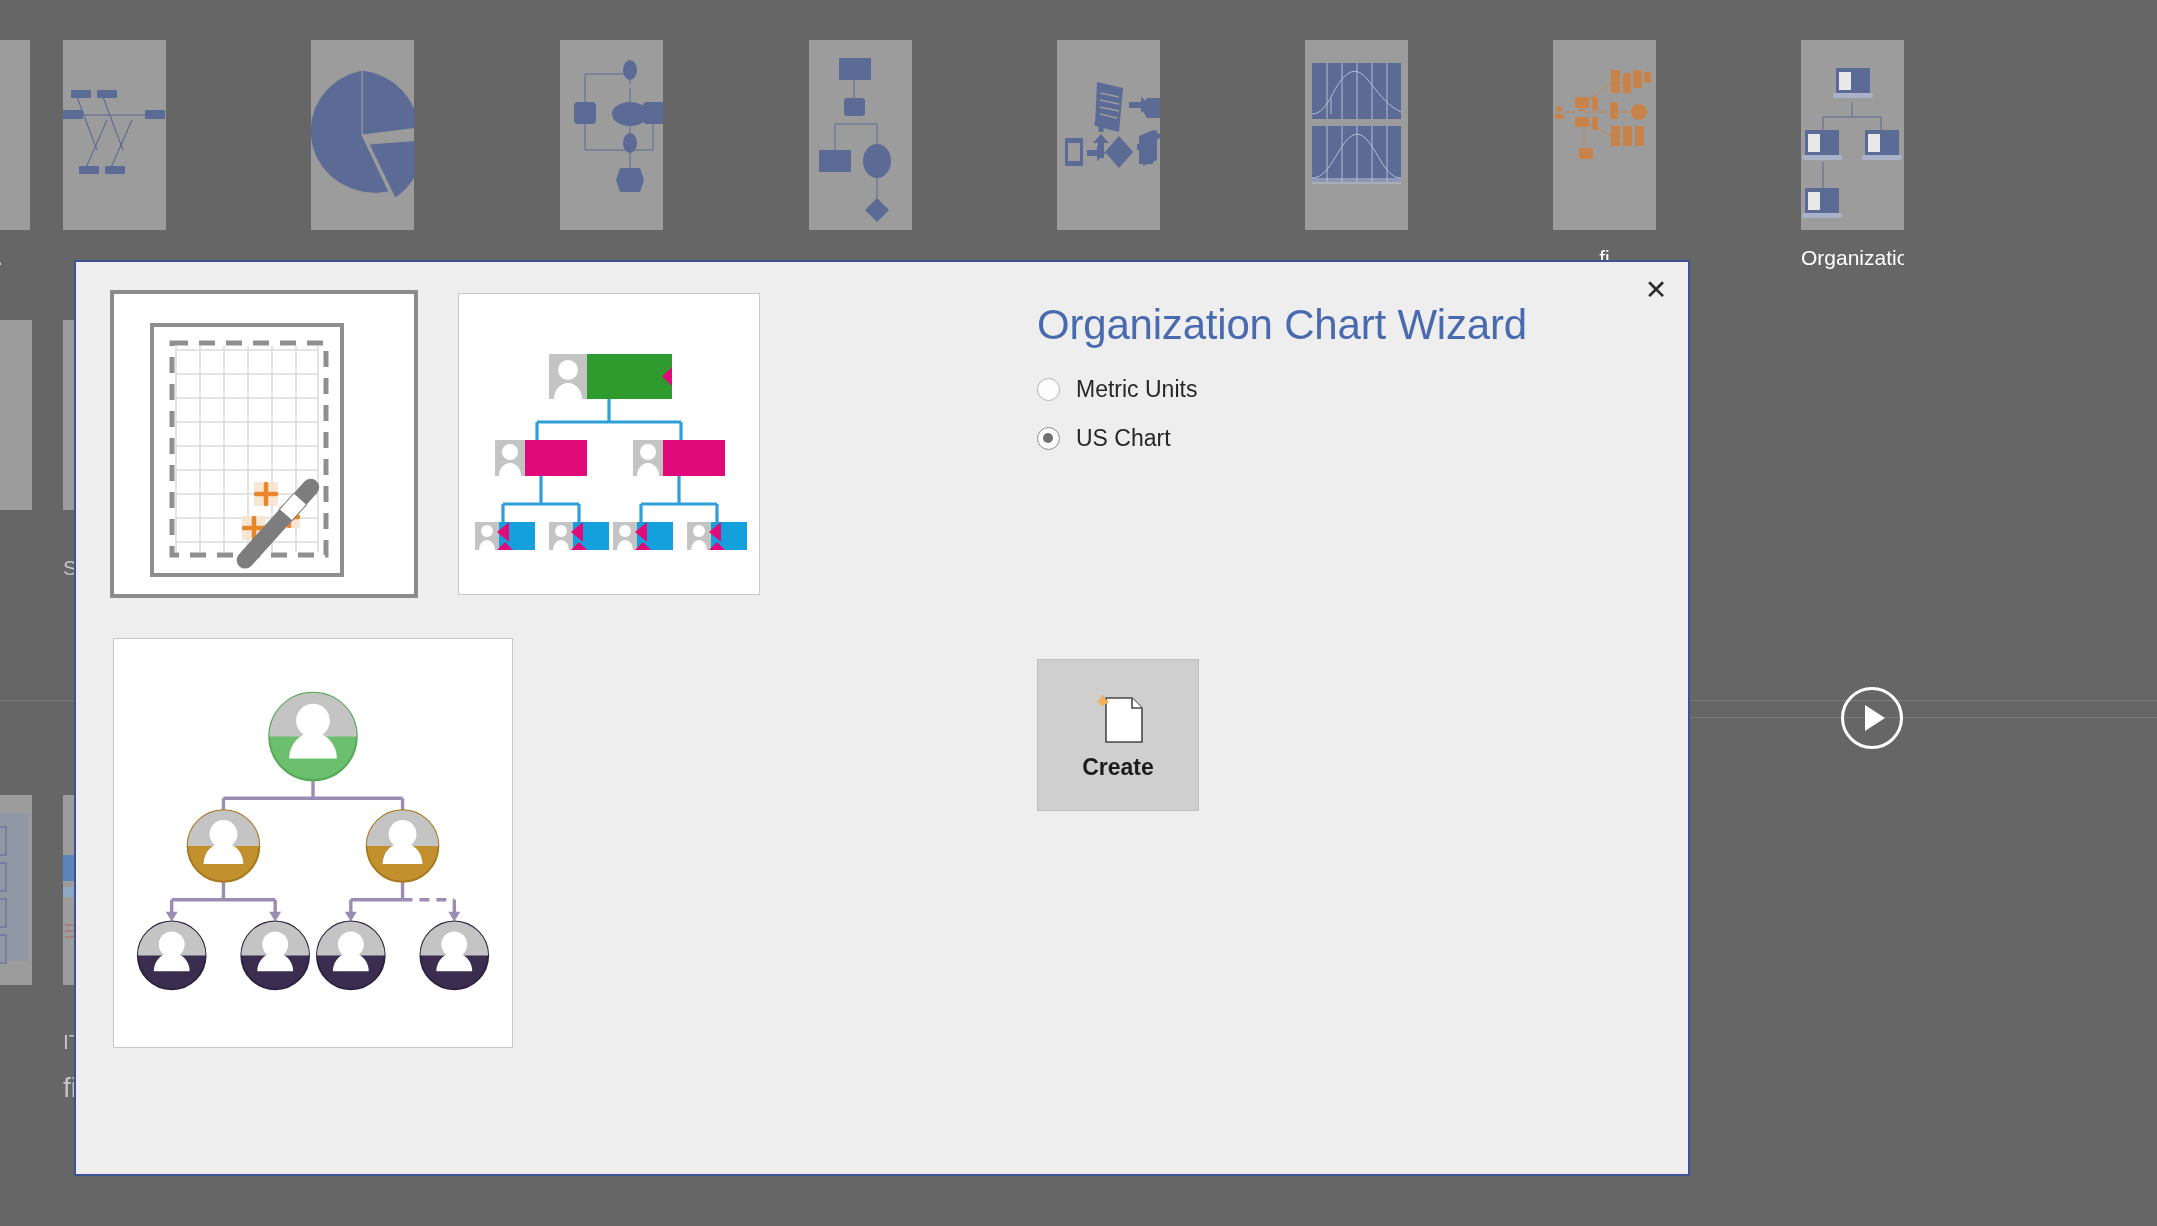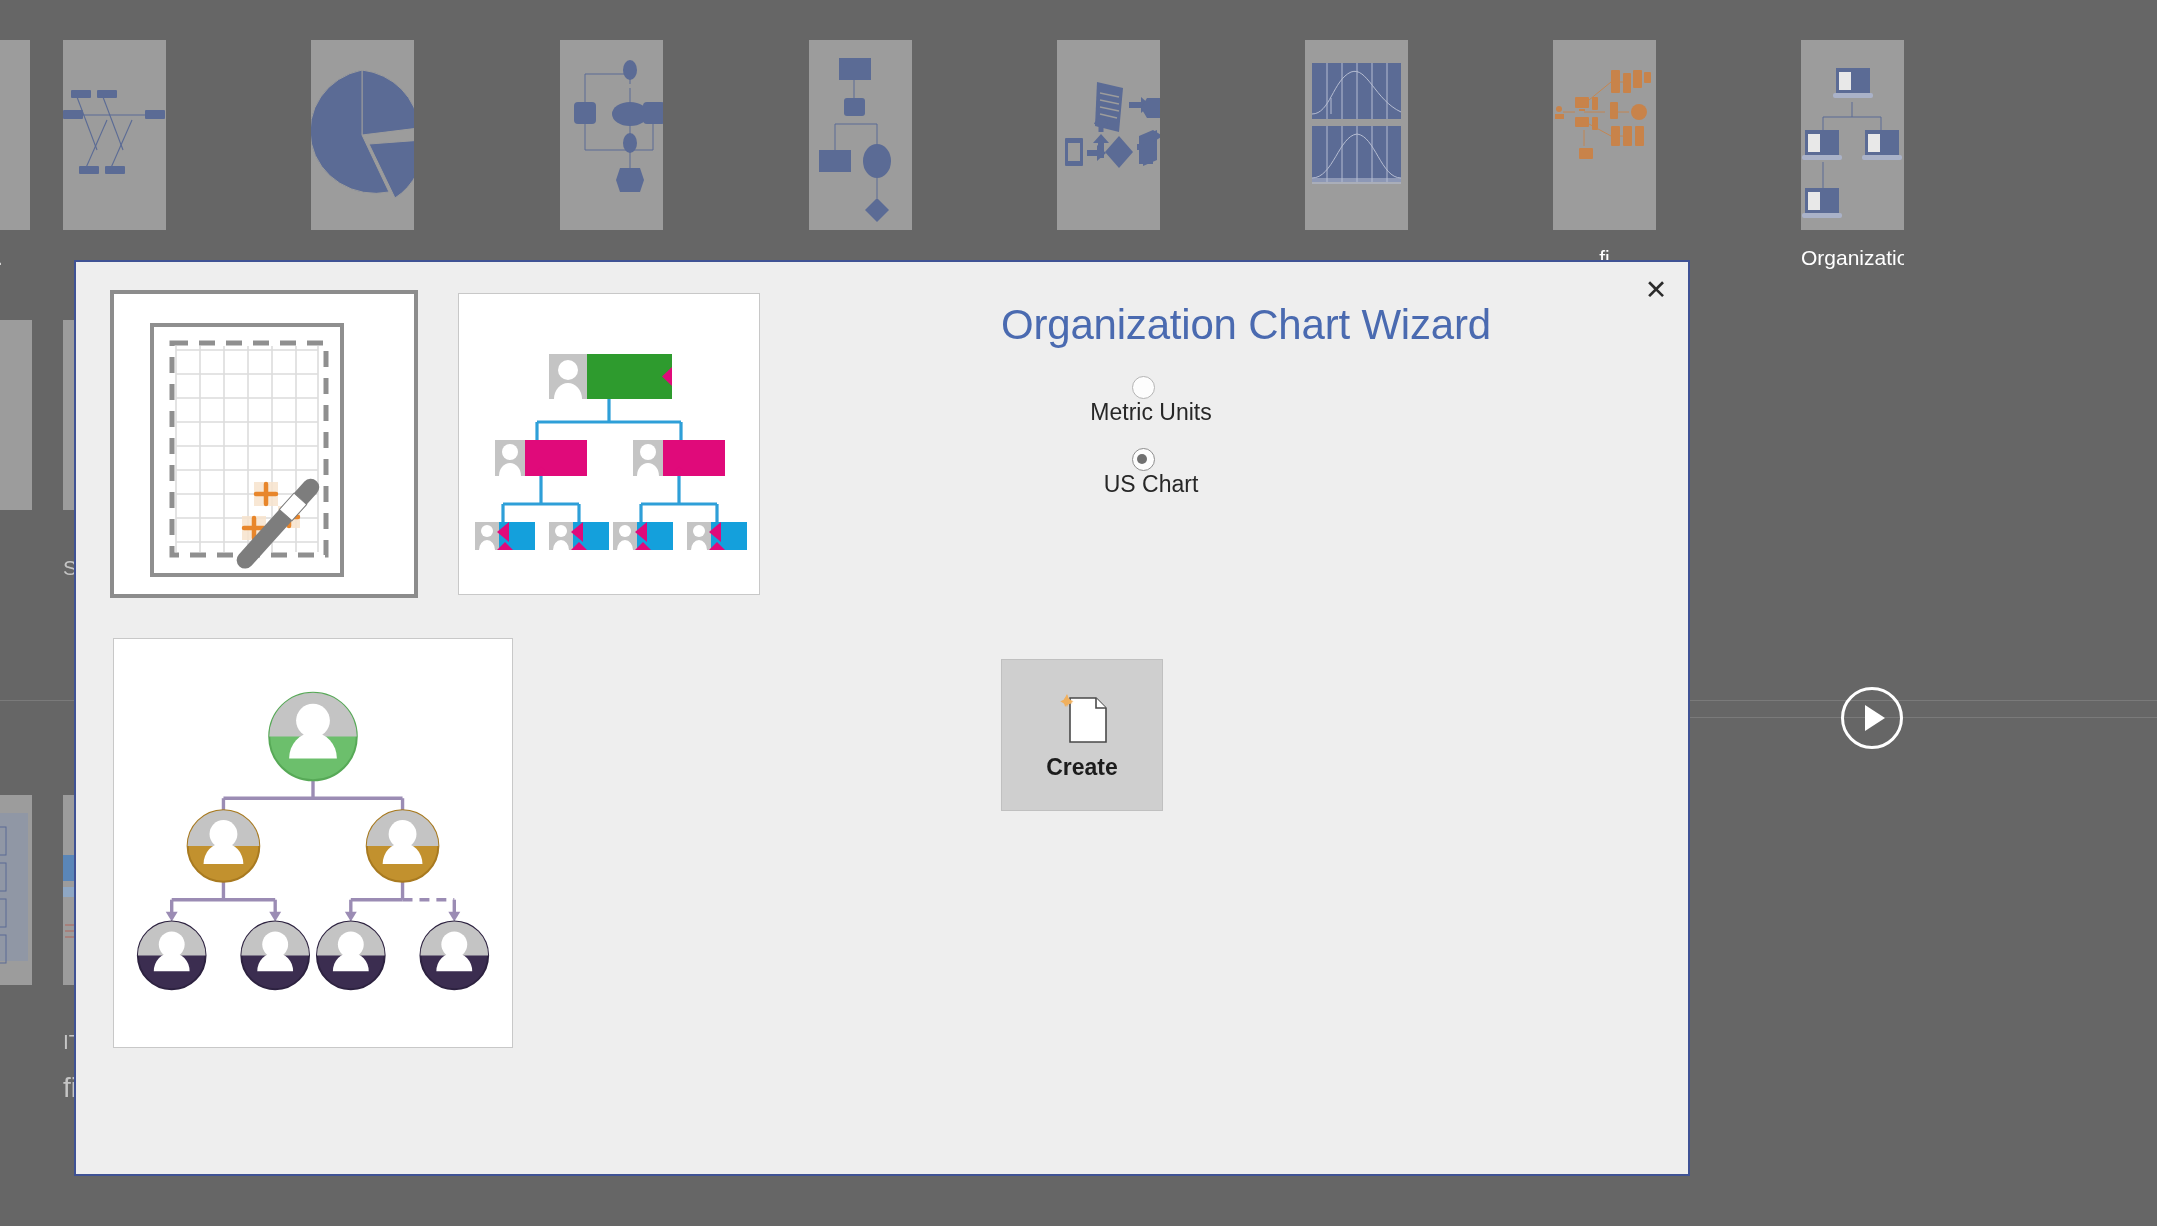--- a/index.html
+++ b/index.html
@@ -76,21 +76,21 @@
     position: absolute;
     background: #ffffff;
     border: 1px solid #c8c8c8;
   }
   .preview-card.selected {
     border: 4px solid #8c8c8c;
   }
   .preview-card svg { display: block; width: 100%; height: 100%; }
 
   
-  .info-panel { position: absolute; left: 925px; top: 40px; width: 660px; }
+  .info-panel { position: absolute; left: 961px; top: 40px; width: 660px; }
   .wiz-title {
     color: #4472a8;
     font-size: 42px;
     font-weight: 400;
     letter-spacing: -0.2px;
     line-height: 1.1;
     margin-bottom: 28px;
     color: #4a6ab0;
   }
   .wiz-desc {
@@ -98,21 +98,20 @@
     font-size: 23px;
     line-height: 1.42;
     width: 630px;
     margin-bottom: 34px;
   }
   .radio-row {
     display: flex; align-items: center;
     margin-bottom: 22px;
     cursor: pointer;
     width: 300px;
-    flex-direction: column;
   }
   .radio-mark {
     width: 23px; height: 23px;
     border-radius: 50%;
     border: 1.5px solid #b4b4b4;
     background: #fdfdfd;
     margin-right: 16px;
     position: relative;
     flex: 0 0 auto;
   }

